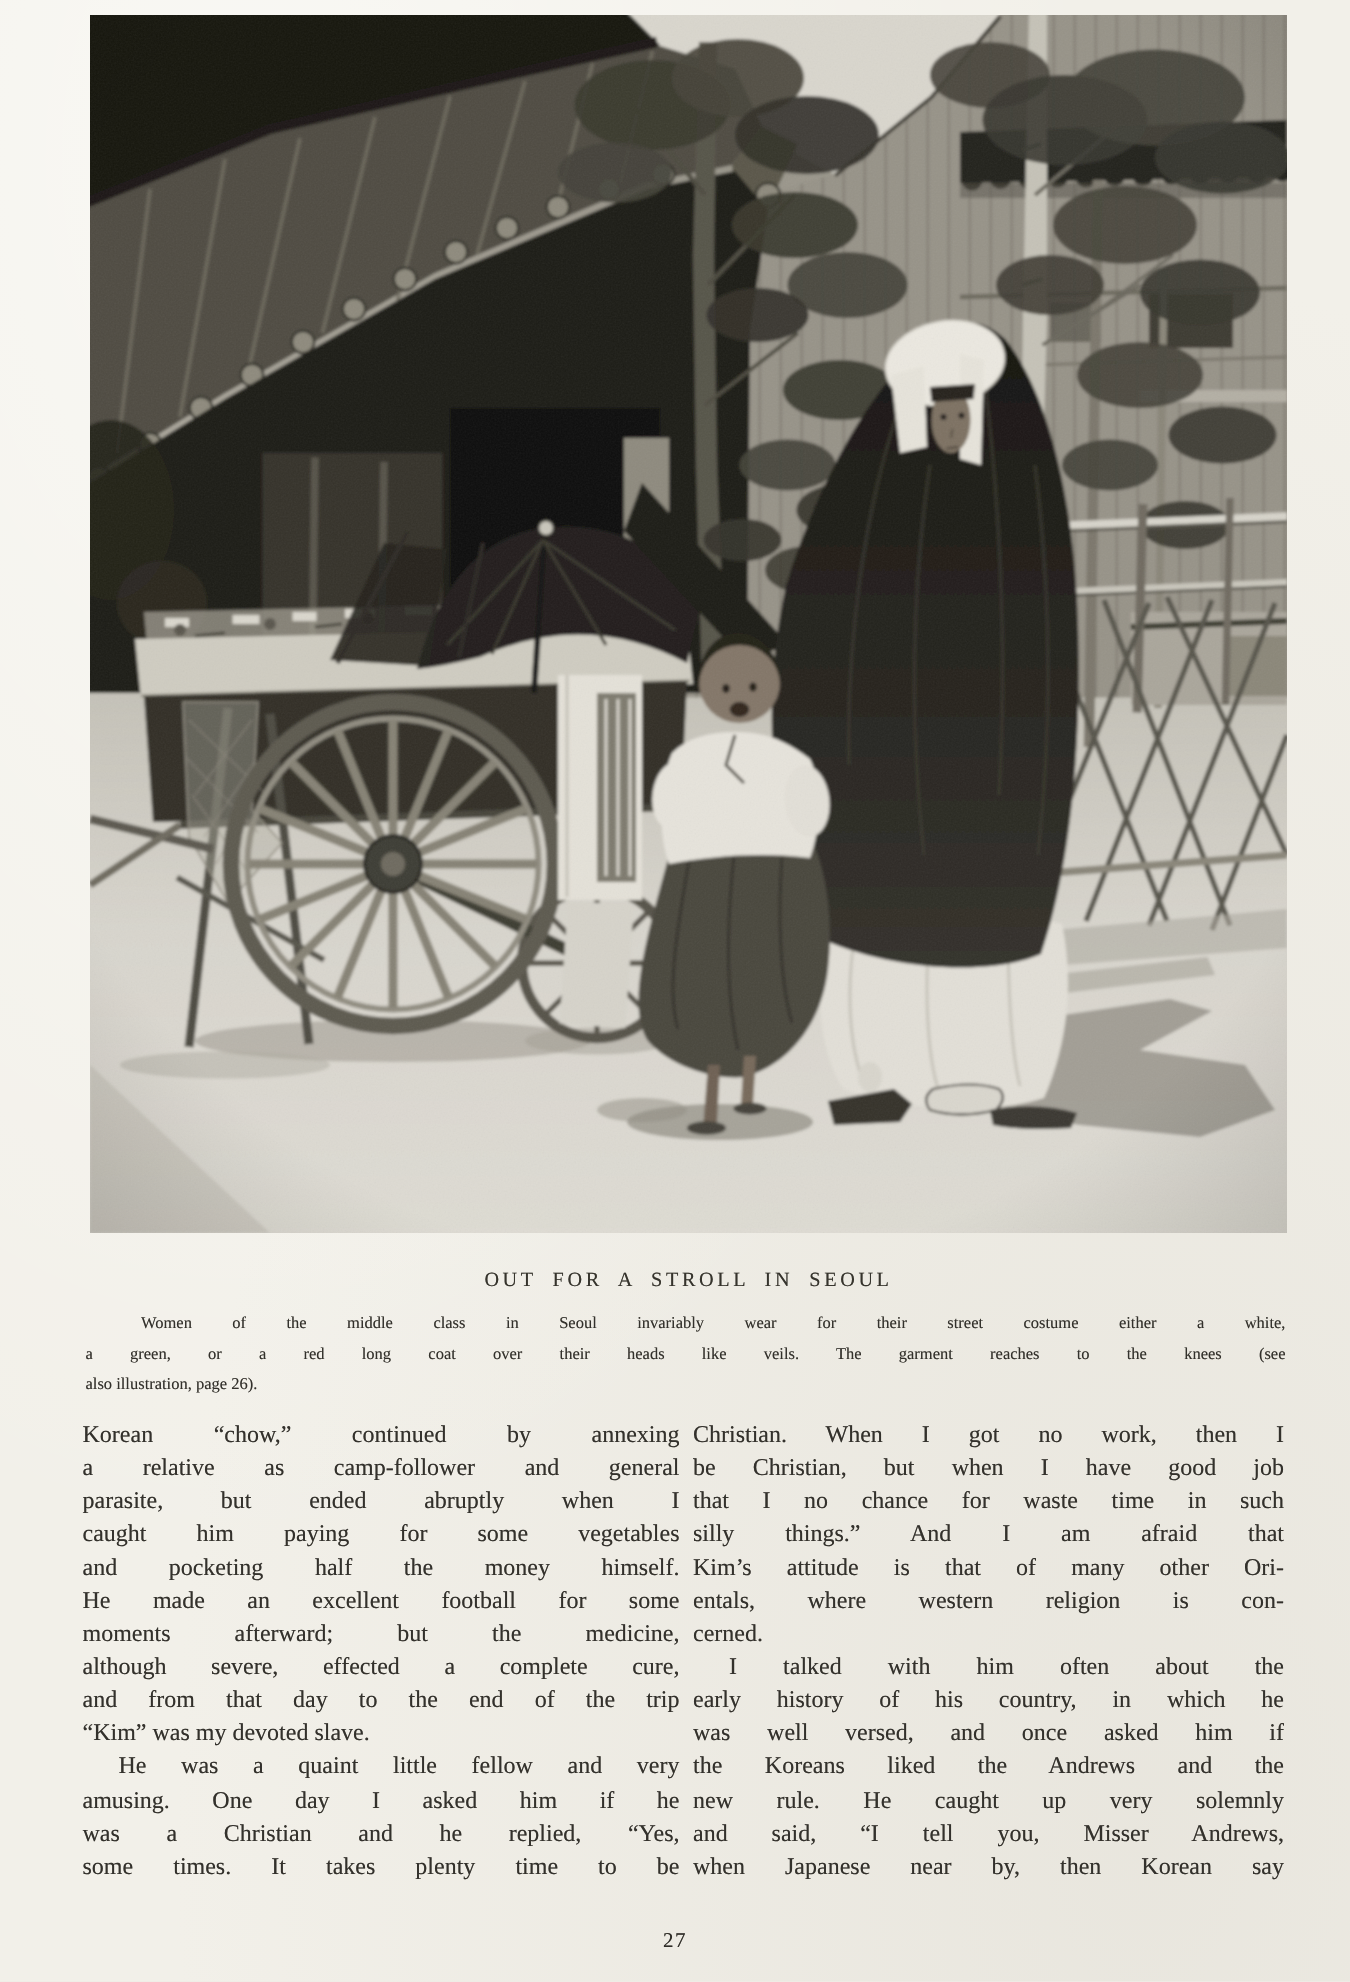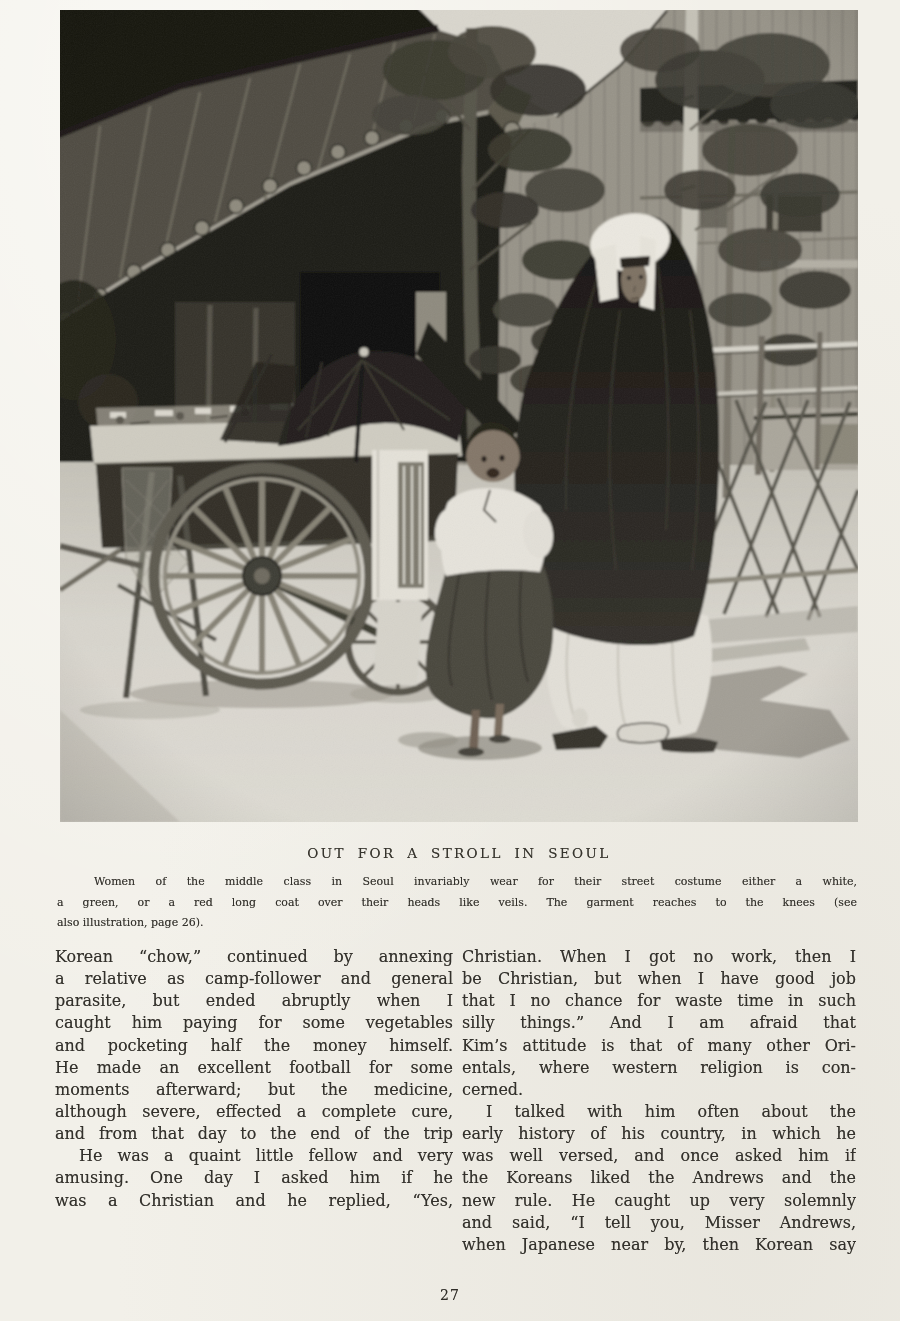--- a/index.html
+++ b/index.html
@@ -12,20 +12,21 @@
     position:relative;
     -webkit-font-smoothing:antialiased;
   }
   .page{
     position:absolute;inset:0;
     background:
       radial-gradient(ellipse at 18% 8%, rgba(255,255,253,.55) 0%, rgba(255,255,253,0) 55%),
       radial-gradient(ellipse at 85% 92%, rgba(226,223,214,.6) 0%, rgba(226,223,214,0) 60%),
       #f2f0e9;
     overflow:hidden;
+    font-family:Liberation Serif, serif;
   }
   .photo{
     position:absolute;left:60px;top:10px;width:798px;height:812px;margin:0;
   }
   .photo svg{display:block;width:798px;height:812px;}
   .caption-title{
     position:absolute;left:60px;top:845px;width:798px;
     text-align:center;font-size:13.5px;letter-spacing:2.4px;word-spacing:5px;
     color:#36342d;text-shadow:0 0 .4px rgba(45,42,34,.5);
   }
@@ -415,23 +416,25 @@
   <div class="col left">
     <div class="bl j">Korean “chow,” continued by annexing</div>
     <div class="bl j">a relative as camp-follower and general</div>
     <div class="bl j">parasite, but ended abruptly when I</div>
     <div class="bl j">caught him paying for some vegetables</div>
     <div class="bl j">and pocketing half the money himself.</div>
     <div class="bl j">He made an excellent football for some</div>
     <div class="bl j">moments afterward; but the medicine,</div>
     <div class="bl j">although severe, effected a complete cure,</div>
     <div class="bl j">and from that day to the end of the trip</div>
+    <div class="bl">“Kim” was my devoted slave.</div>
     <div class="bl j ind">He was a quaint little fellow and very</div>
     <div class="bl j">amusing.  One day I asked him if he</div>
     <div class="bl j">was a Christian and he replied, “Yes,</div>
+    <div class="bl j">some times.  It takes plenty time to be</div>
   </div>
 
   <div class="col right">
     <div class="bl j">Christian.  When I got no work, then I</div>
     <div class="bl j">be Christian, but when I have good job</div>
     <div class="bl j">that I no chance for waste time in such</div>
     <div class="bl j">silly things.”  And I am afraid that</div>
     <div class="bl j">Kim’s attitude is that of many other Ori-</div>
     <div class="bl j">entals, where western religion is con-</div>
     <div class="bl">cerned.</div>

